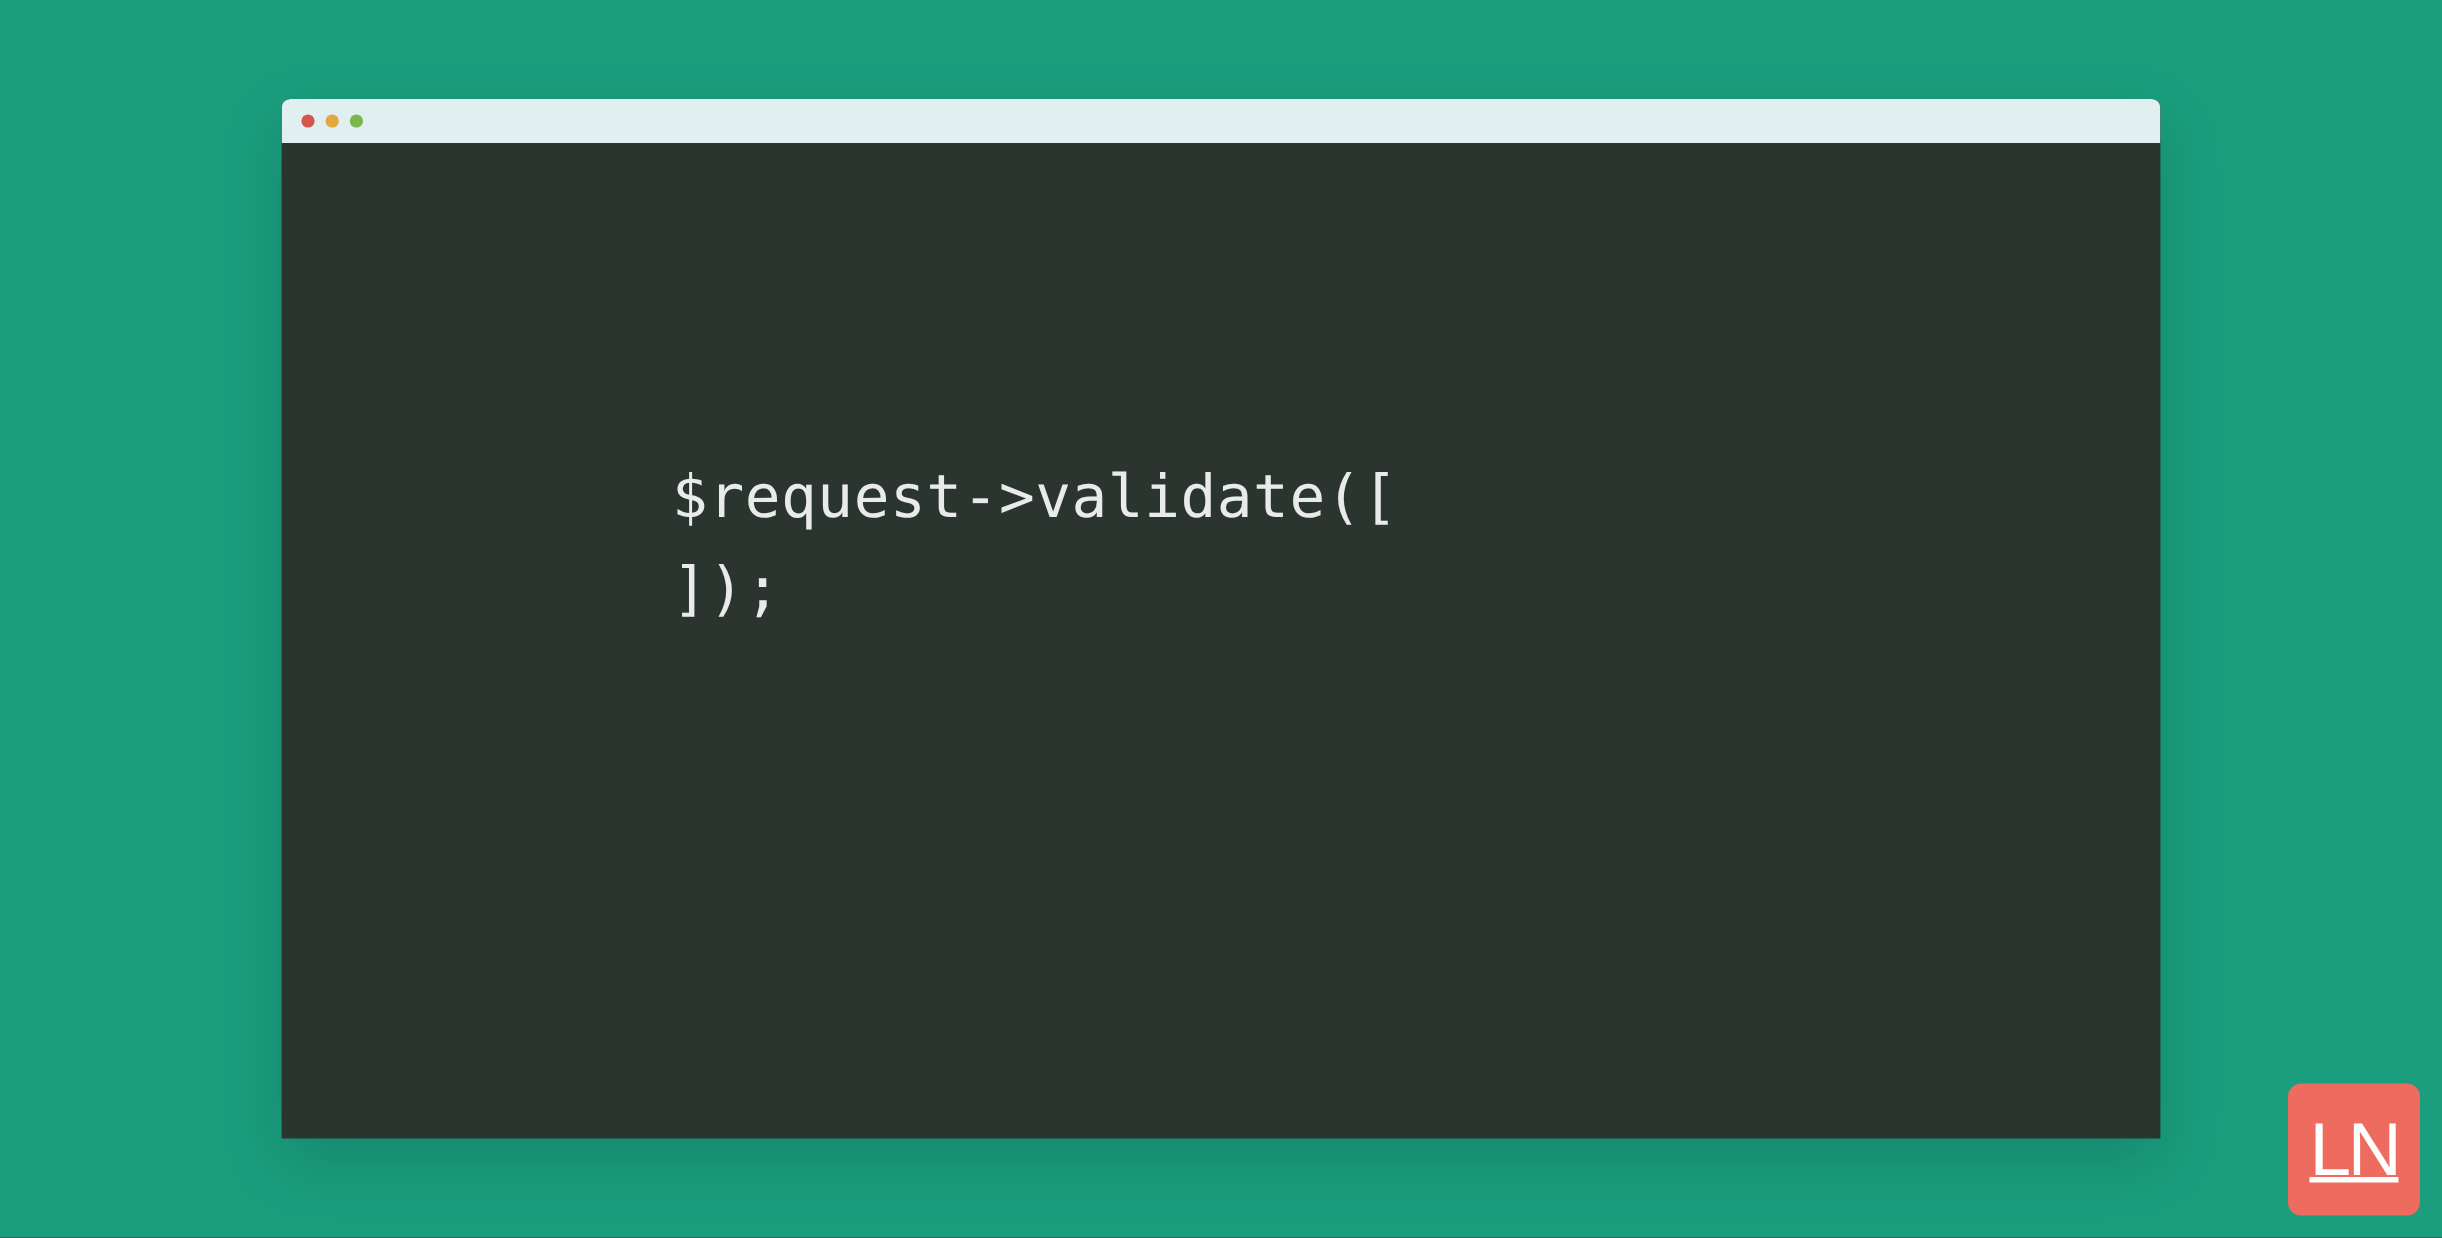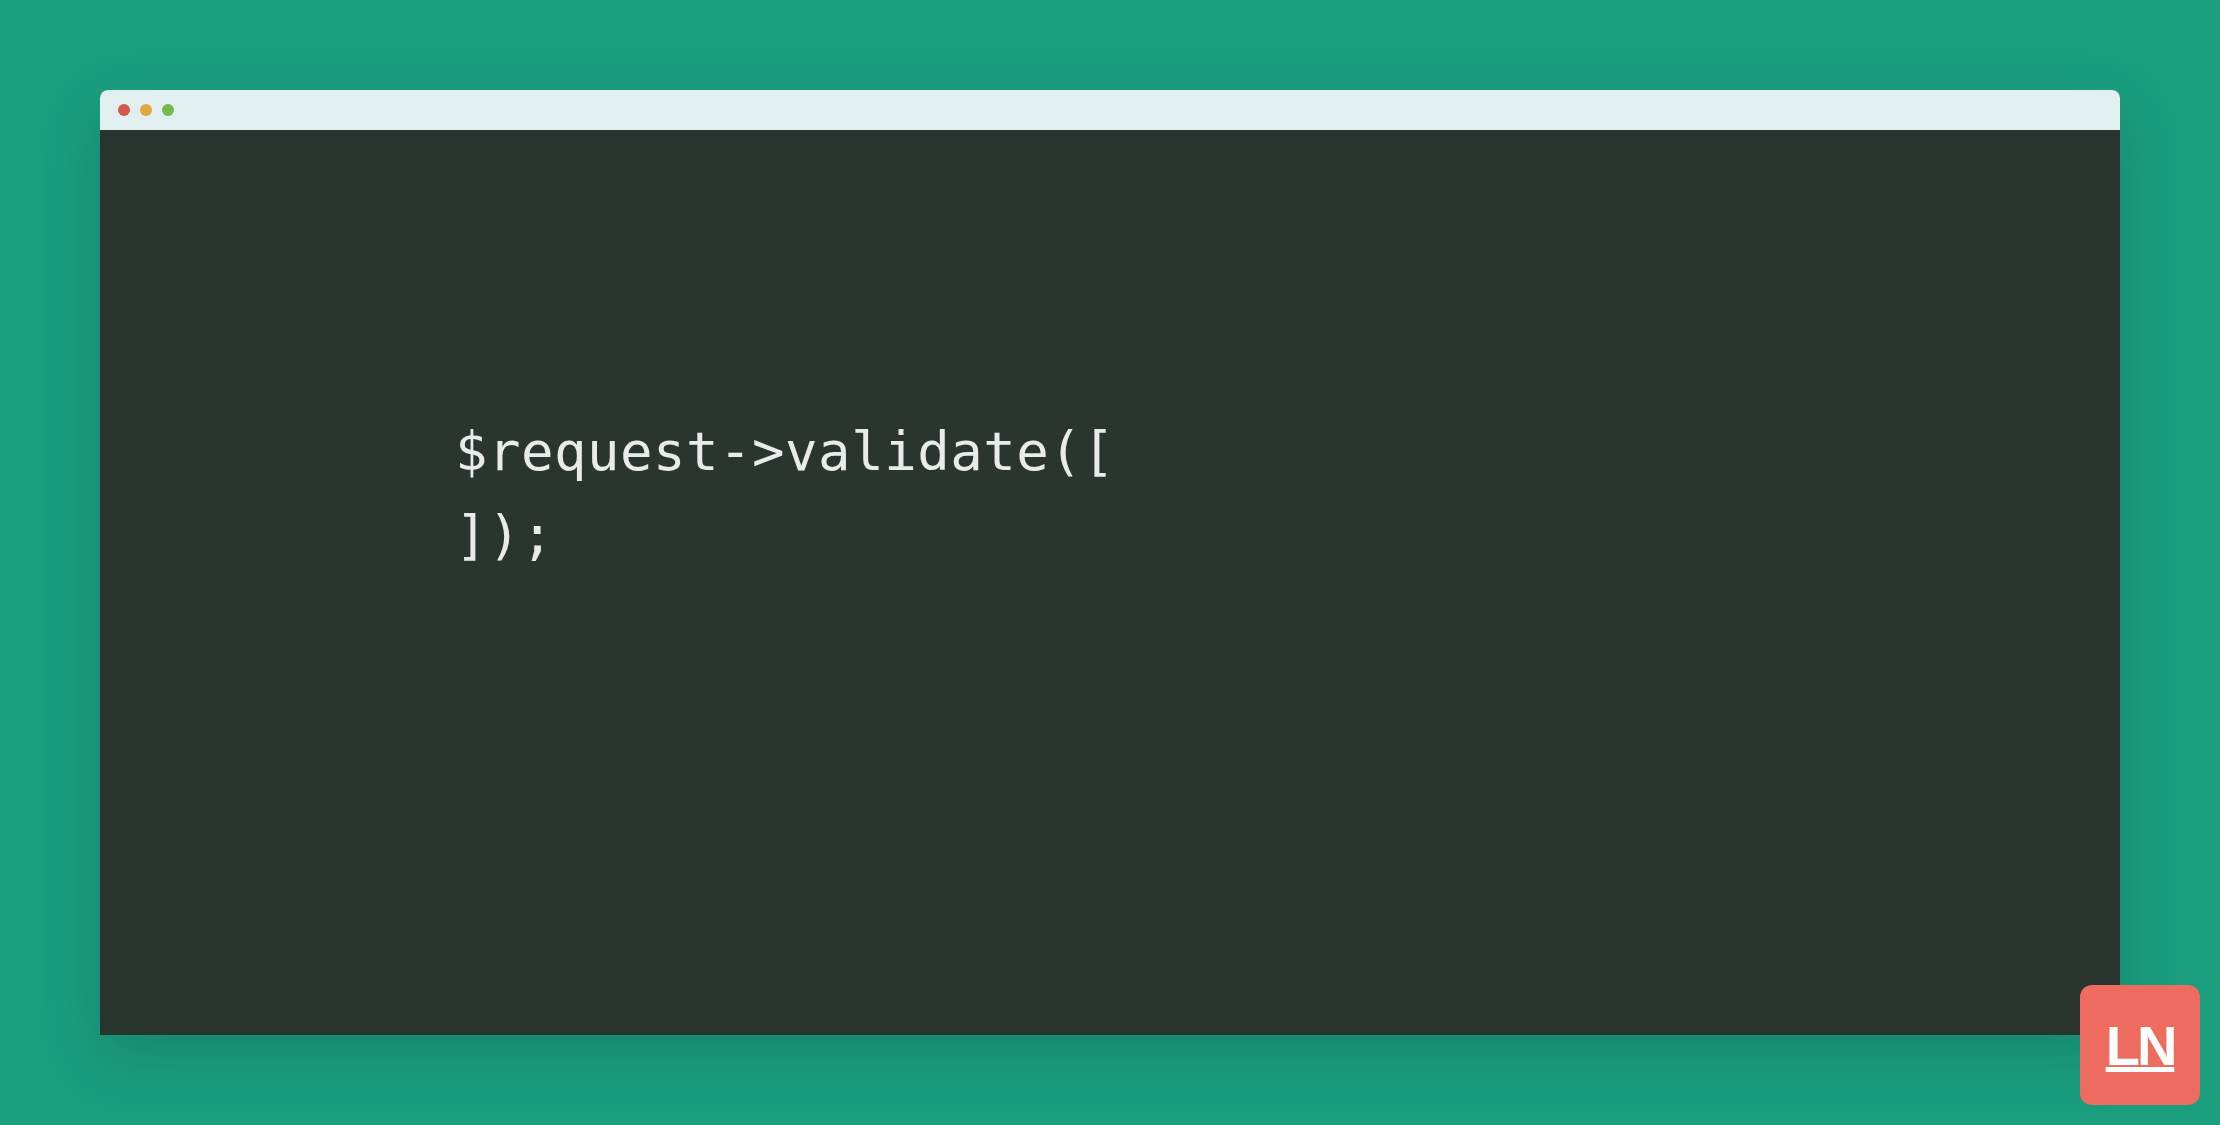--- a/index.html
+++ b/index.html
@@ -13,21 +13,21 @@
       height: 1125px;
       background-color: #1a9e7e;
       display: flex;
       align-items: center;
       justify-content: center;
       position: relative;
       font-family: 'Menlo', 'Monaco', 'Consolas', monospace;
     }
     
     .editor-window {
-      width: 2020px;
+      width: 1708px;
       height: 945px;
       background-color: #2a3530;
       border-radius: 8px 8px 0 0;
       overflow: hidden;
       box-shadow: 0 20px 60px rgba(0, 0, 0, 0.15);
     }
     
     .title-bar {
       height: 40px;
       background-color: #e1eff0;
@@ -96,22 +96,22 @@
       background-color: #ed6b5f;
       border-radius: 12px;
       display: flex;
       align-items: center;
       justify-content: center;
     }
     
     .logo-text {
       color: #ffffff;
       font-family: Arial, sans-serif;
-      font-size: 56px;
-      font-weight: bold;
+      font-size: 68px;
+      font-weight: normal;
       letter-spacing: -3px;
     }
     
     .logo-text .underline {
       text-decoration: underline;
       text-decoration-thickness: 5px;
       text-underline-offset: 2px;
     }
   </style>
 </head>

